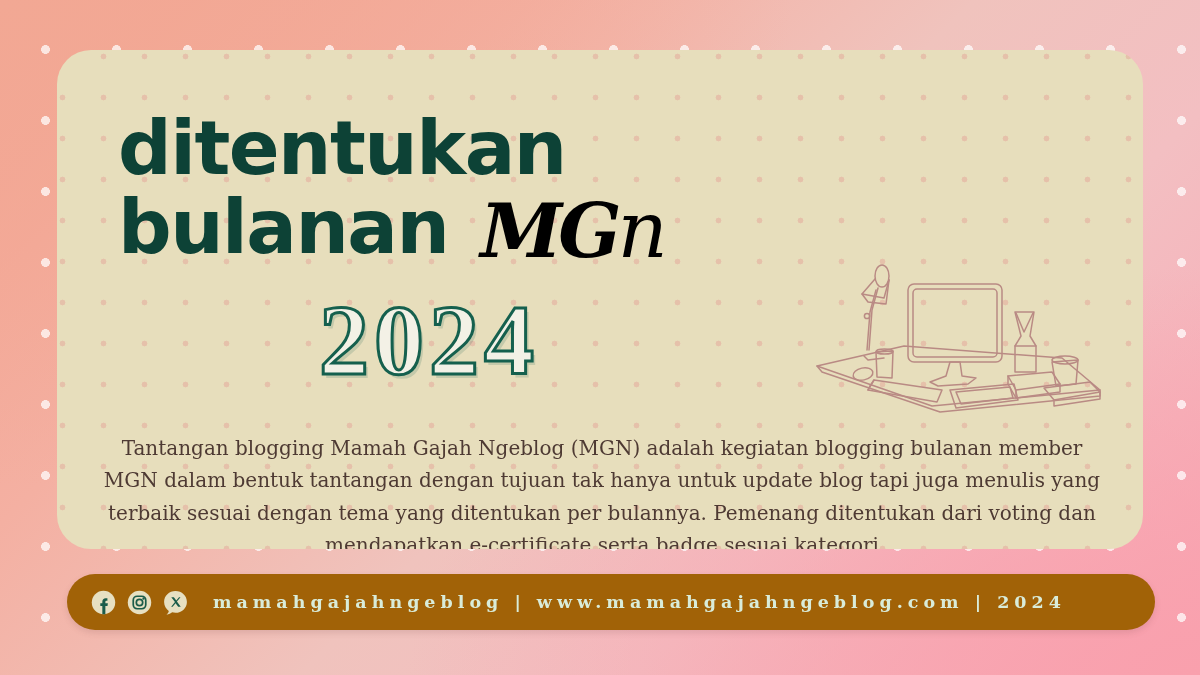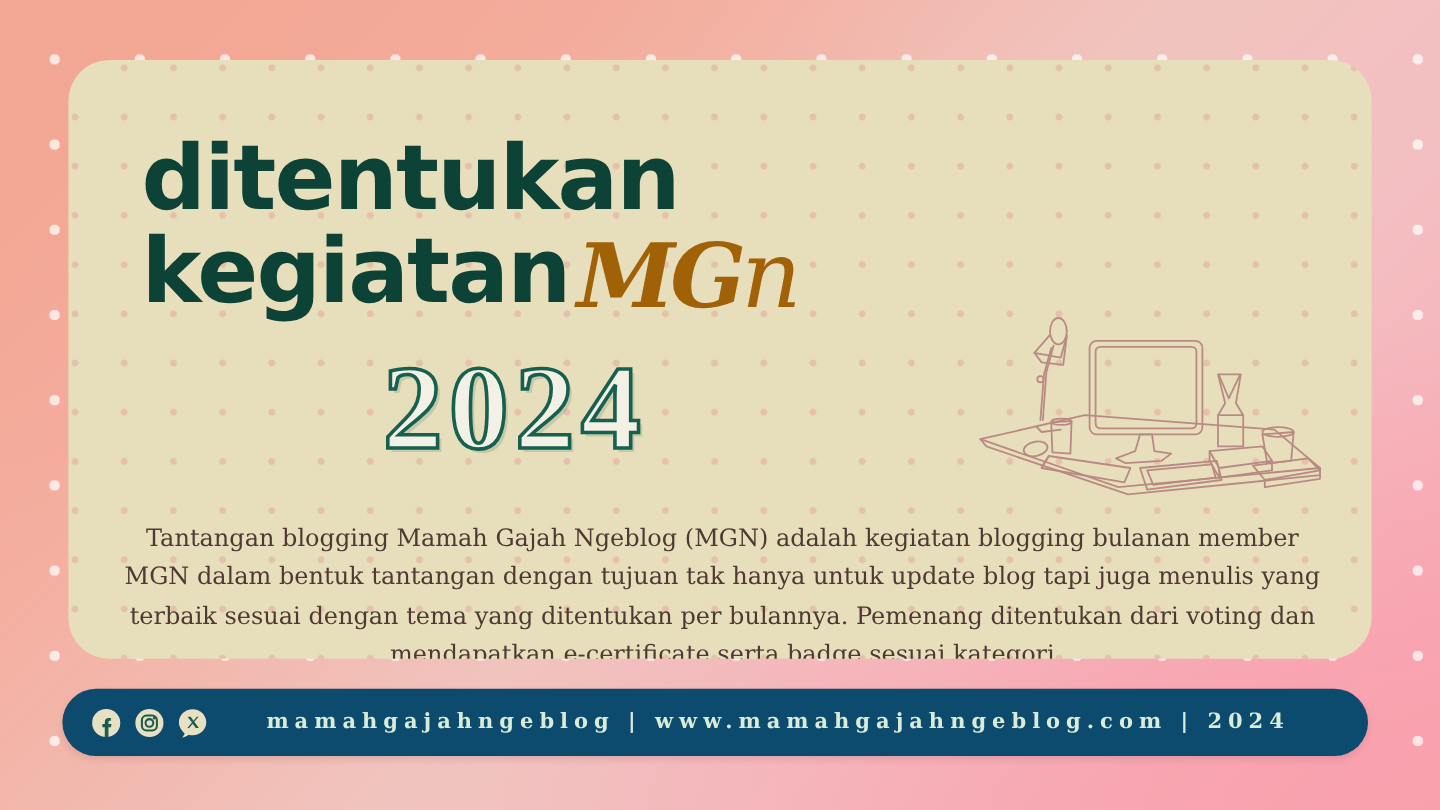--- a/index.html
+++ b/index.html
@@ -72,22 +72,22 @@
   }
   .headline .line.two {
     margin-top: 4px;
   }
   .mgn-script {
     font-family: "DejaVu Serif", serif;
     font-weight: 700;
     font-style: italic;
     font-size: 74px;
     letter-spacing: -4px;
-    color: #a16207;
-    margin-left: 6px;
+    color: #000000;
+    margin-left: 32px;
     position: relative;
     top: 4px;
   }
   .mgn-script .tail {
     font-family: "DejaVu Serif", serif;
     font-style: italic;
     font-weight: 400;
     font-size: 78px;
   }
 
@@ -123,30 +123,29 @@
     position: absolute;
     left: 755px;
     top: 200px;
     width: 300px;
     height: 180px;
   }
 
   
   .footer {
     position: absolute;
-    left: 52px;
+    left: 67px;
     top: 574px;
     width: 1088px;
     height: 56px;
-    background: #0c4a6e;
+    background: #a16207;
     border-radius: 28px;
     display: flex;
     align-items: center;
     box-shadow: 0 3px 6px rgba(120,70,70,0.16);
-    gap: 24px;
   }
   .social {
     display: flex;
     align-items: center;
     gap: 11px;
     margin-left: 24px;
   }
   .social-icon {
     width: 25px;
     height: 25px;
@@ -168,21 +167,21 @@
 <div id="poster">
 
   <div class="bg-gradient"></div>
   <div class="bg-dots"></div>
 
   <div class="card">
     <div class="card-dots"></div>
 
     <div class="headline">
       <span class="line one">ditentukan</span>
-      <span class="line two"><span>kegiatan</span><span class="mgn-script"><span>MG</span><span class="tail">n</span></span></span>
+      <span class="line two"><span>bulanan</span><span class="mgn-script"><span>MG</span><span class="tail">n</span></span></span>
     </div>
 
     <div class="year">2024</div>
 
     <div class="blurb">Tantangan blogging Mamah Gajah Ngeblog (MGN) adalah kegiatan blogging bulanan member MGN dalam bentuk tantangan dengan tujuan tak hanya untuk update blog tapi juga menulis yang terbaik sesuai dengan tema yang ditentukan per bulannya. Pemenang ditentukan dari voting dan mendapatkan e-certificate serta badge sesuai kategori</div>
 
     <svg class="desk" viewBox="0 0 300 180" fill="none" stroke="#b98a84" stroke-width="1.5" stroke-linecap="round" stroke-linejoin="round">
 
       <path d="M5 116 L92 96 L250 108 L288 140 L120 156 Z"></path>
       <path d="M5 116 L10 122 L128 162 L288 146 L288 140"></path>

